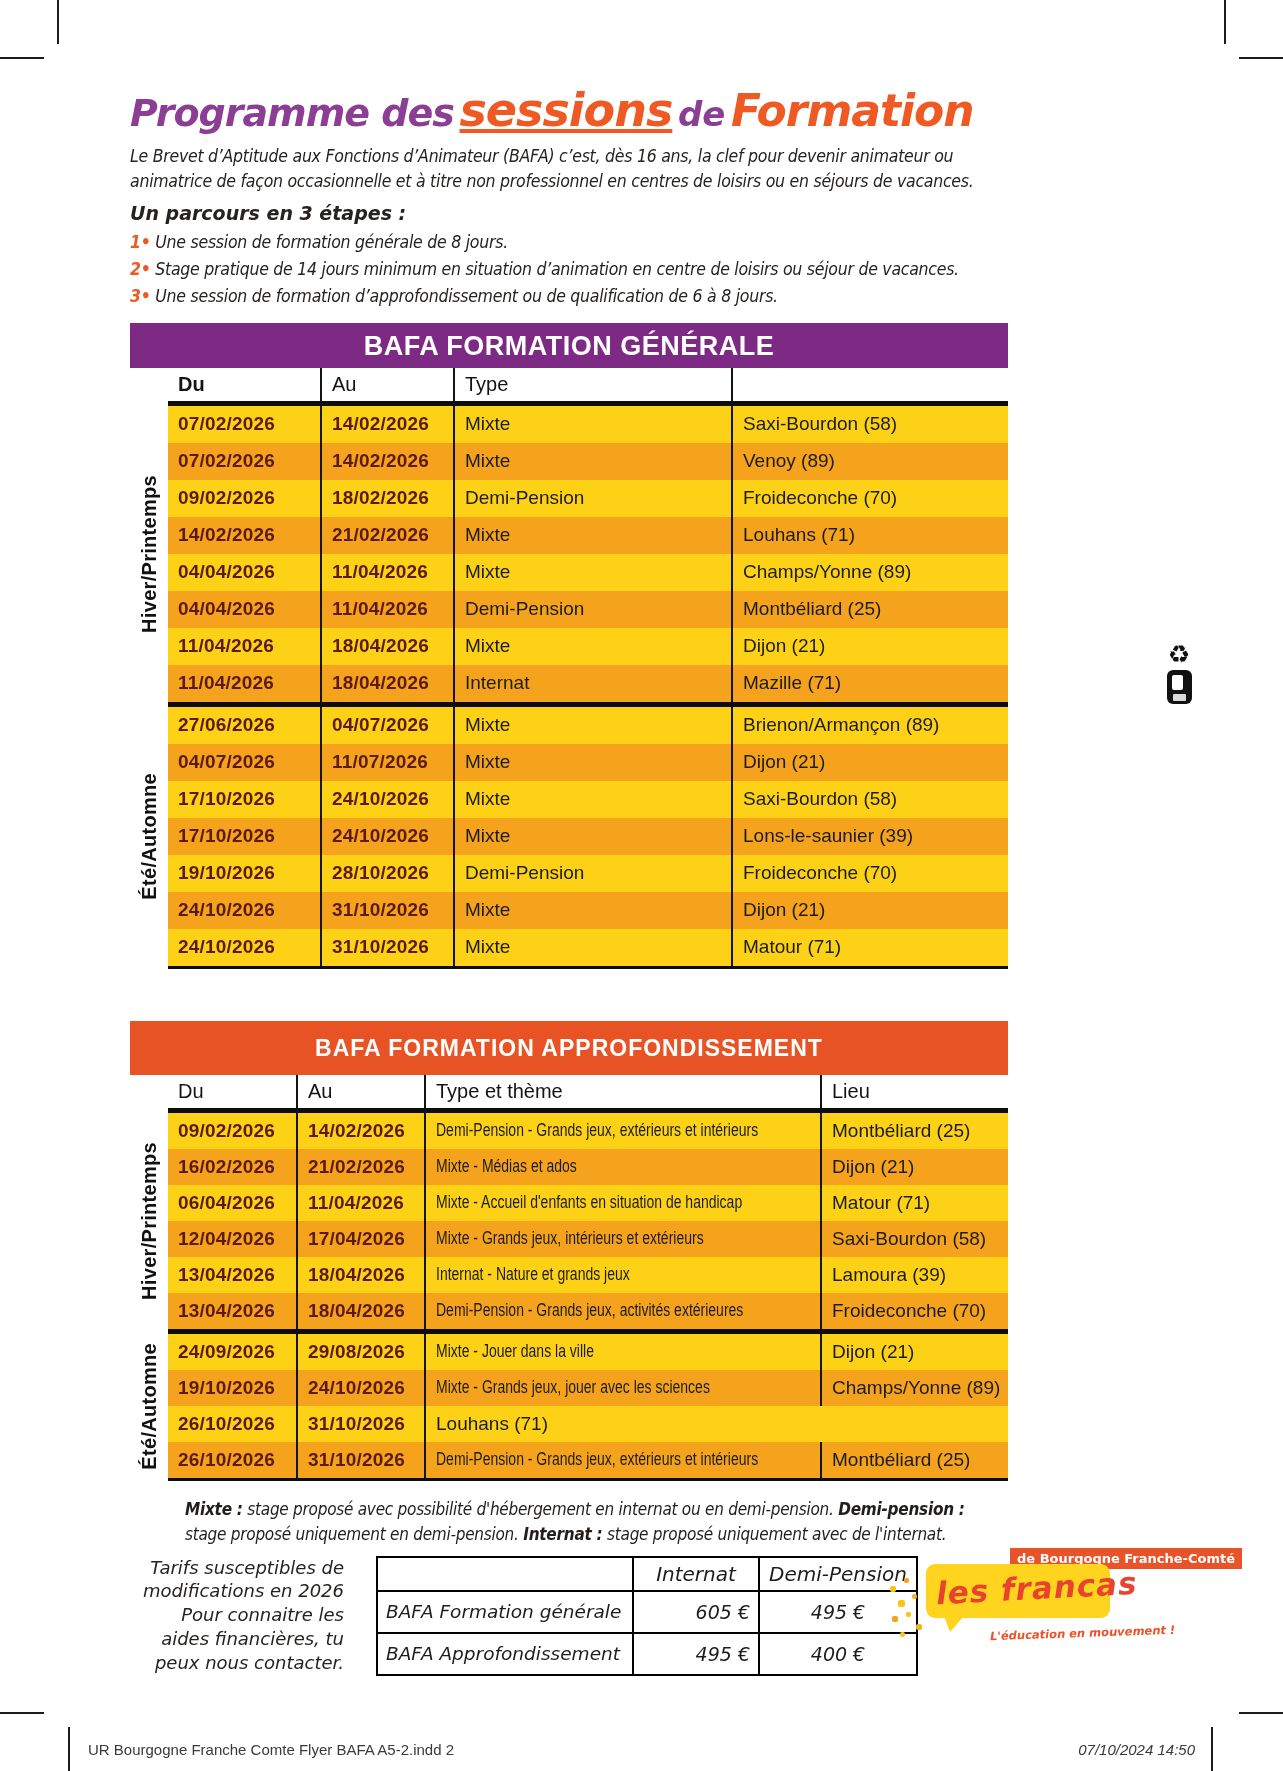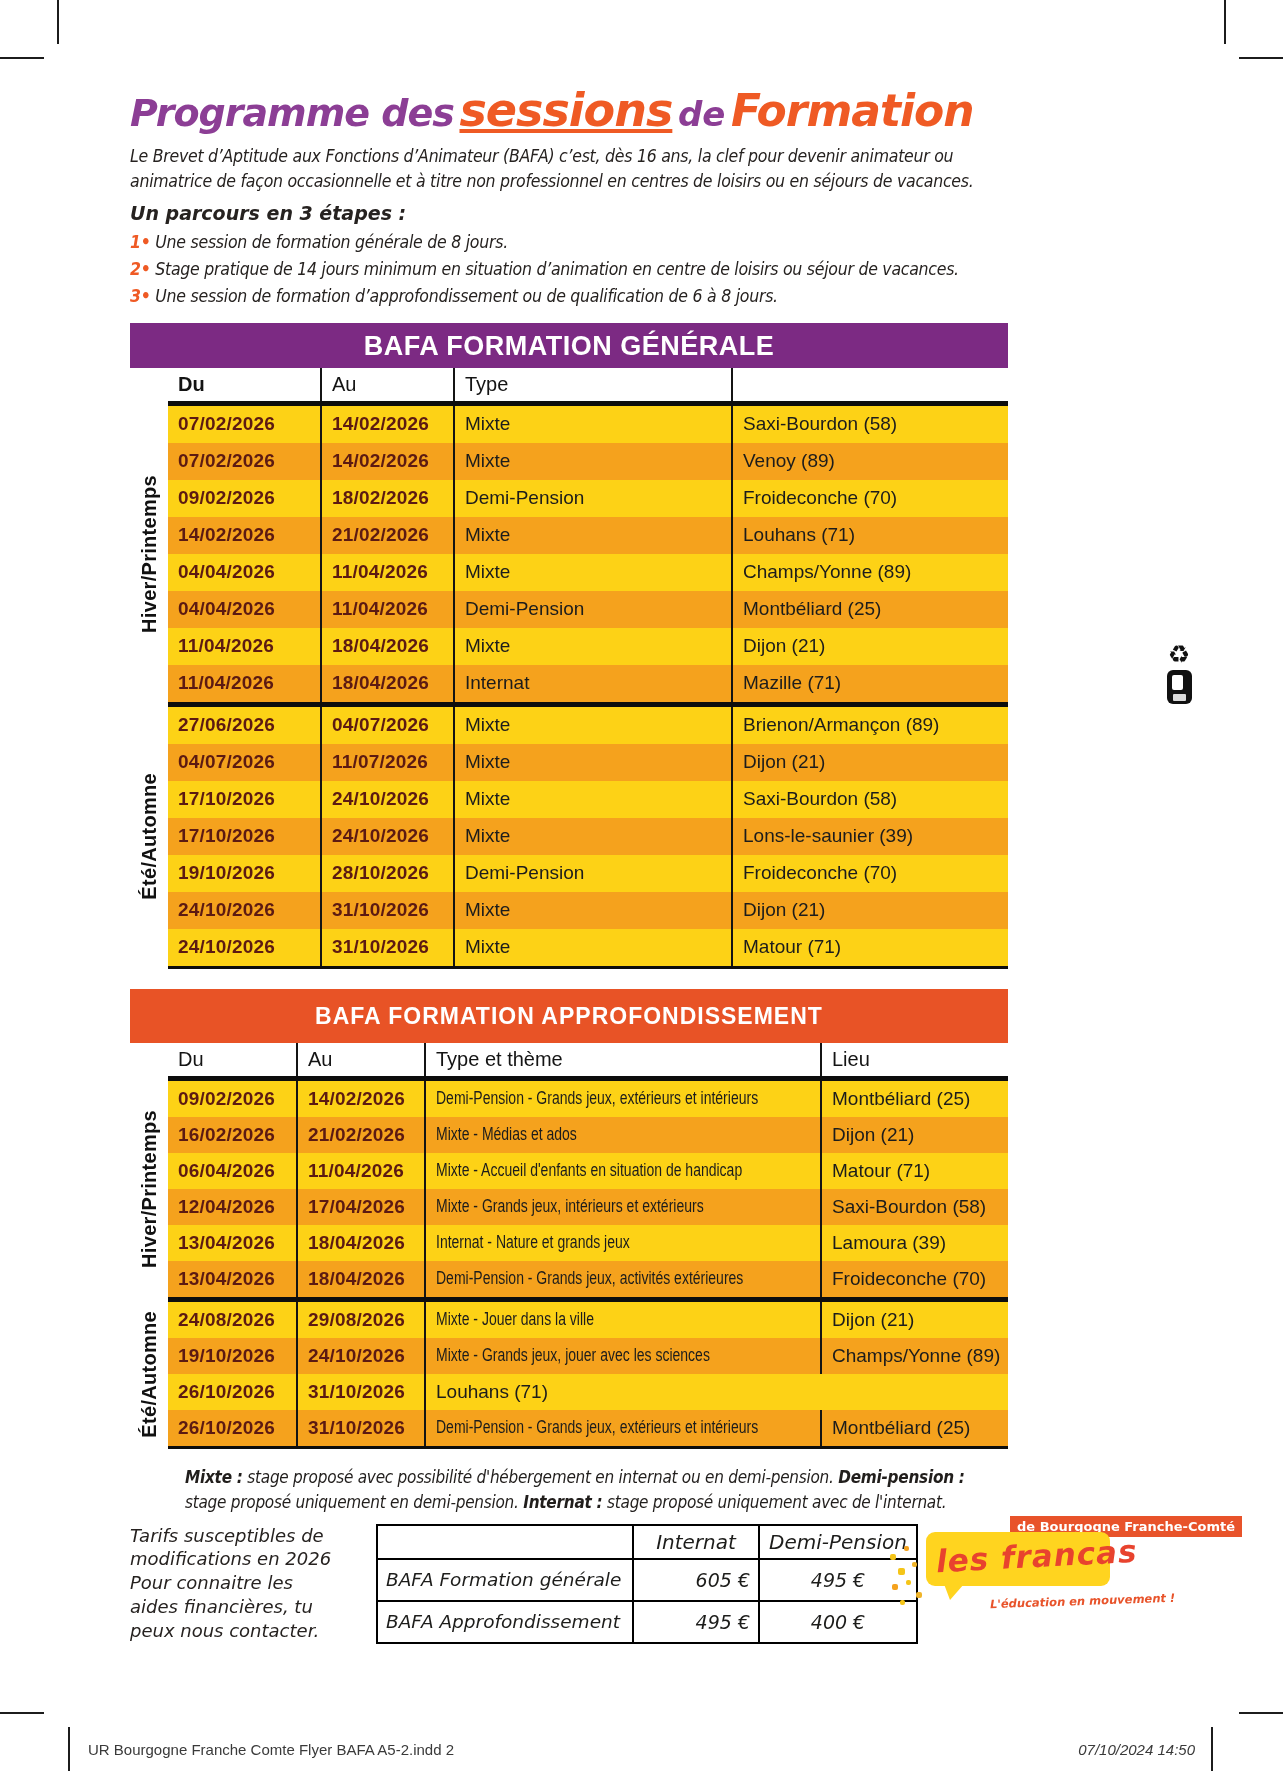--- a/index.html
+++ b/index.html
@@ -22,21 +22,21 @@
   .intro{margin-top:10px;width:1002px;transform:scaleX(.876);transform-origin:left top;
          font-style:italic;font-size:18px;line-height:1.38;letter-spacing:-.3px;color:#262220;}
   .parcours{margin-top:8px;font-style:italic;font-weight:bold;font-size:19px;color:#262220;}
   .steps{margin-top:4px;width:1002px;transform:scaleX(.876);transform-origin:left top;}
   .step{font-style:italic;font-size:18px;line-height:1.5;letter-spacing:-.3px;color:#262220;white-space:nowrap;}
   .step .n{color:#ef5a24;font-weight:bold;}
   
   .banner1{margin-top:14px;height:45px;background:#7c2a83;color:#fff;
            font-weight:bold;font-size:27px;letter-spacing:.5px;text-align:center;line-height:46px;
            font-family:"Liberation Sans",sans-serif;}
-  .banner2{margin-top:20px;height:54px;background:#e85326;color:#fff;
+  .banner2{margin-top:52px;height:54px;background:#e85326;color:#fff;
            font-weight:bold;font-size:23px;letter-spacing:1px;text-align:center;line-height:55px;
            font-family:"Liberation Sans",sans-serif;}
   
   .tbody{margin-left:38px;font-family:"Liberation Sans",sans-serif;}
   .thead{display:grid;height:33px;border-bottom:5px solid #0d0d0d;}
   .t1 .thead,.t1 .trow{grid-template-columns:152px 133px 278px 1fr;}
   .t2 .thead,.t2 .trow{grid-template-columns:128px 128px 396px 1fr;}
   .hcell{display:flex;align-items:center;padding-left:10px;font-size:20px;color:#141414;}
   .hcell.b{font-weight:bold;}
   .hcell.l,.tcell.l{border-left:2px solid #141414;}
@@ -56,21 +56,21 @@
   .t2 .tcell.type span{display:inline-block;transform:scaleX(.8);transform-origin:left center;font-size:17.5px;}
   .tcell.lieu{font-size:19px;color:#1c1c1c;}
   .group-sep{height:5px;background:#0d0d0d;}
   .tbot{height:3px;background:#0d0d0d;}
   
   .legend{margin-top:16px;margin-left:55px;width:942px;transform:scaleX(.875);transform-origin:left top;
           font-style:italic;font-size:17.5px;line-height:1.45;letter-spacing:-.3px;color:#211e1c;}
   .legend b{font-style:italic;}
   
   .bottom{position:relative;margin-top:4px;height:160px;}
-  .tarif-note{position:absolute;left:0;top:4px;width:214px;
+  .tarif-note{position:absolute;left:0;top:4px;width:214px;text-align:right;
               font-style:italic;font-size:18px;line-height:1.32;color:#262220;}
   .pricing{position:absolute;left:246px;top:4px;border:2px solid #000;border-collapse:collapse;
            background:#fff;font-style:italic;}
   .pricing td,.pricing th{border:2px solid #000;padding:0 8px;}
   .pricing th{height:32px;font-size:20px;font-weight:normal;text-align:center;}
   .pricing td.lab{width:238px;font-size:18.5px;text-align:left;height:40px;}
   .pricing td.val{width:108px;text-align:right;font-size:19px;}
   .pricing td.val2{width:140px;text-align:center;font-size:19px;}
   
   .logo{position:absolute;left:758px;top:-6px;width:300px;height:120px;}
@@ -304,21 +304,21 @@
               </div>
               <div class="tcell lieu l">Froideconche (70)</div>
             </div>
           </div>
           <div class="group-sep"></div>
           <div class="tgroup">
             <div class="season-label">
               <span>Été/Automne</span>
             </div>
             <div class="trow row-yellow">
-              <div class="tcell date">24/08/2026</div>
+              <div class="tcell date">24/09/2026</div>
               <div class="tcell date l">29/08/2026</div>
               <div class="tcell type l">
                 <span>Mixte - Jouer dans la ville</span>
               </div>
               <div class="tcell lieu l">Dijon (21)</div>
             </div>
             <div class="trow row-orange">
               <div class="tcell date">19/10/2026</div>
               <div class="tcell date l">24/10/2026</div>
               <div class="tcell type l">

